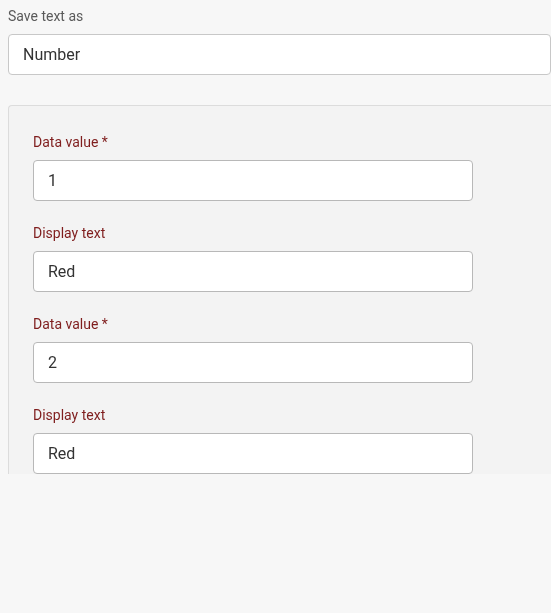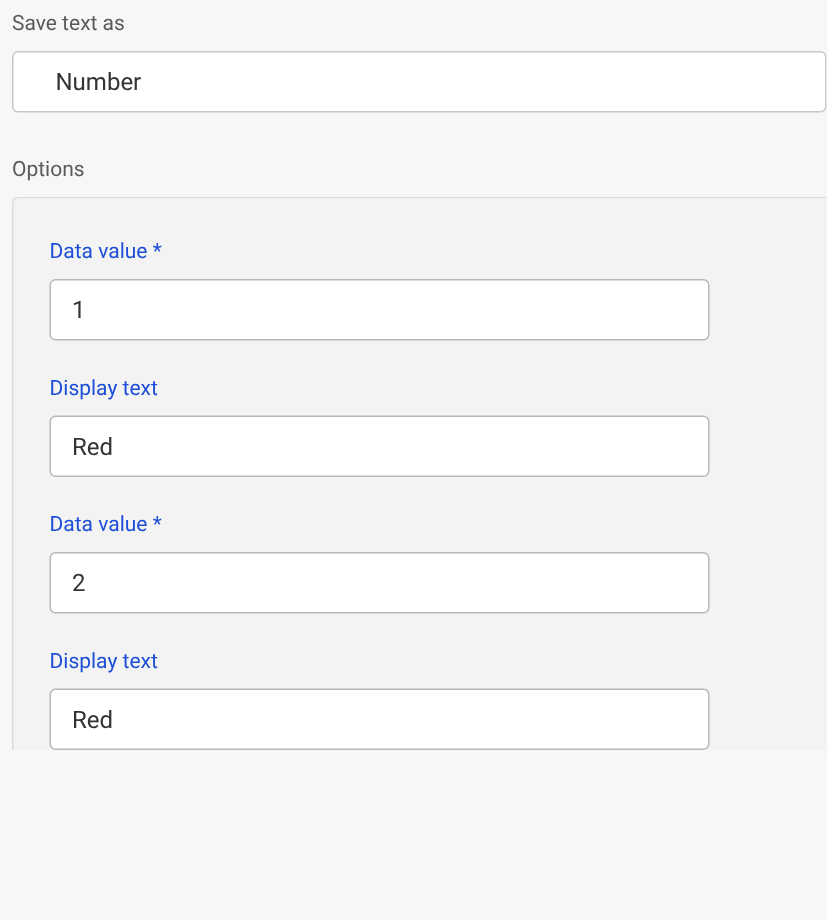--- a/index.html
+++ b/index.html
@@ -21,42 +21,42 @@
     .section-label {
       font-size: 14px;
       color: #5a5a5a;
       margin-bottom: 10px;
       font-weight: 400;
     }
     .select-box {
       background: #ffffff;
       border: 1px solid #c8c8c8;
       border-radius: 4px;
-      padding: 10px 28px;
+      padding: 10px 14px;
       font-size: 16px;
       color: #333;
       width: 543px;
       margin-bottom: 30px;
       cursor: pointer;
     }
     .options-panel {
       border: 1px solid #dcdcdc;
       border-right: none;
       border-bottom: none;
       border-radius: 4px 0 0 0;
       padding: 28px 24px 0 24px;
       width: 543px;
       background: #f3f3f3;
     }
     .field-group {
       margin-bottom: 24px;
     }
     .field-label {
       font-size: 14px;
-      color: #1d4ed8;
+      color: #7f1d1d;
       margin-bottom: 10px;
       font-weight: 400;
       display: block;
     }
     .text-input {
       width: 440px;
       background: #ffffff;
       border: 1px solid #b8b8b8;
       border-radius: 4px;
       padding: 10px 14px;
@@ -66,21 +66,20 @@
       outline: none;
     }
   </style>
 </head>
 <body>
 
 <div class="outer">
   <div class="section-label">Save text as</div>
   <div class="select-box">Number</div>
 
-  <div class="section-label">Options</div>
 
   <div class="options-panel">
 
     <div class="field-group">
       <label class="field-label">Data value *</label>
       <input type="text" class="text-input" value="1" style="">
     </div>
 
     <div class="field-group">
       <label class="field-label">Display text</label>

